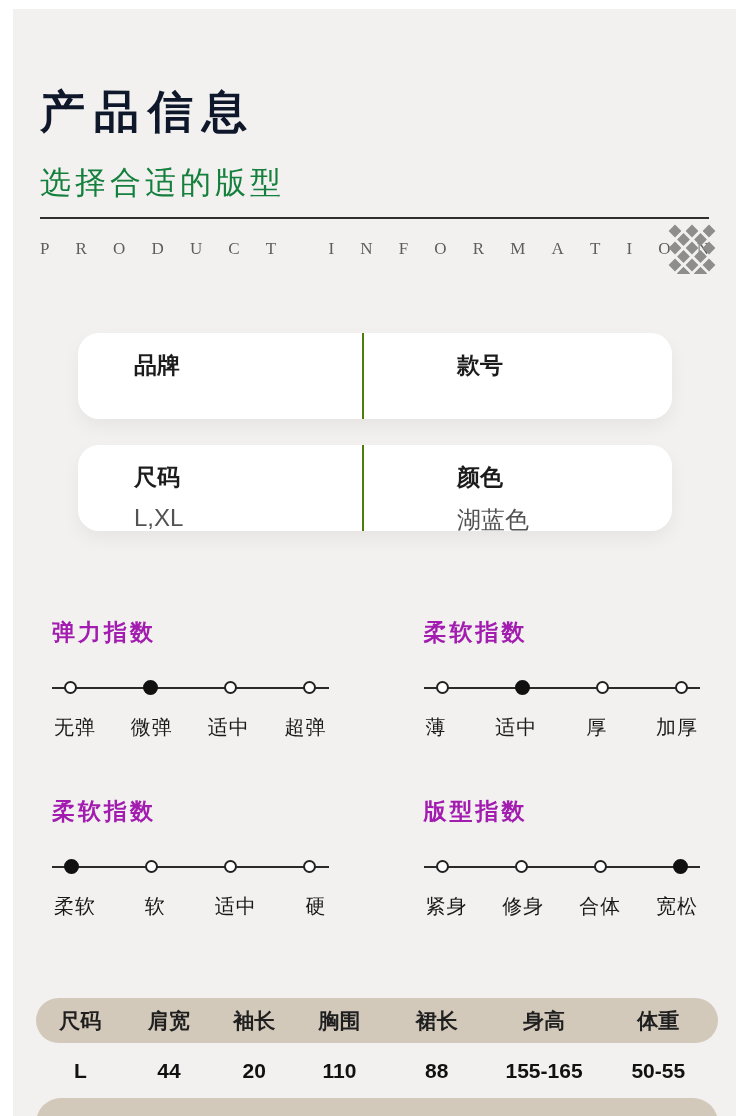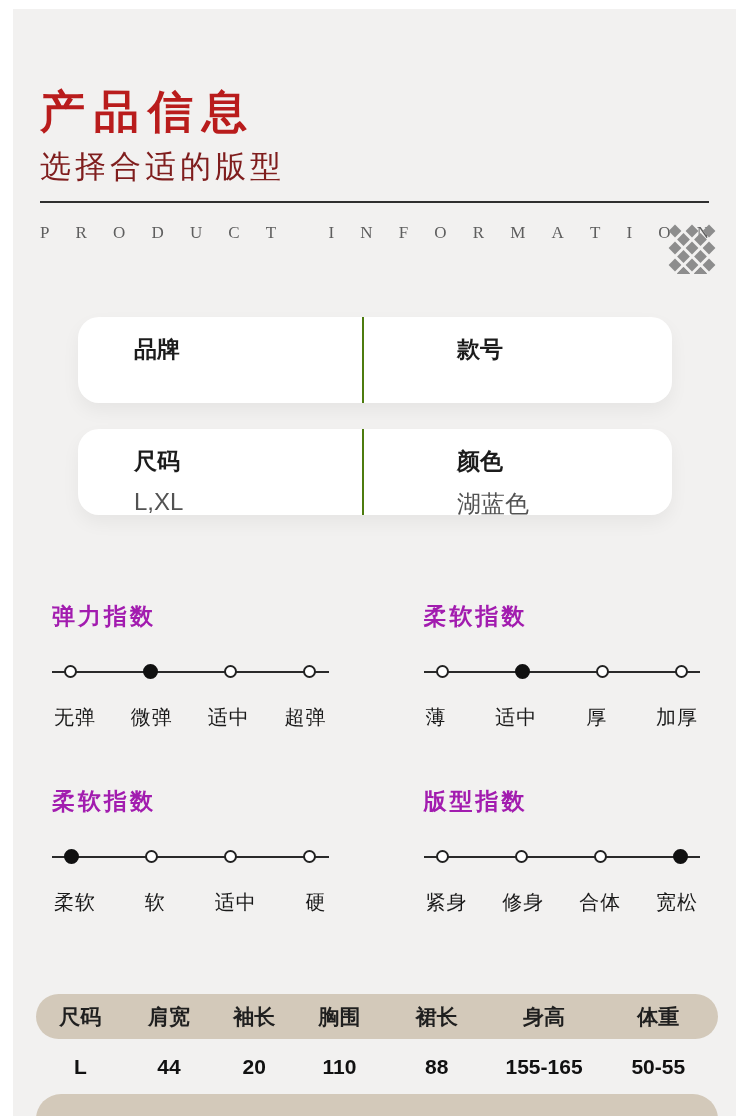--- a/index.html
+++ b/index.html
@@ -14,26 +14,26 @@
   .panel {
     position:absolute; left:13px; right:14px; top:9px; bottom:0;
     background:#f2f1f0;
   }
 
   
   .header { position:relative; padding:0 27px; }
   .page-title {
     margin-top:76px;
     font-size:45px; line-height:54px; font-weight:700;
-    letter-spacing:9px; color:#b91c1c;
+    letter-spacing:9px; color:#0f172a;
   }
   .page-subtitle {
-    margin-top:8px;
+    margin-top:24px;
     font-size:31px; line-height:40px; font-weight:400;
-    letter-spacing:4px; color:#7f1d1d;
+    letter-spacing:4px; color:#15803d;
   }
   .header-rule {
     margin-top:14px;
     border:none; border-top:2px solid #2f2f2f;
   }
   .eyebrow {
     margin-top:20px;
     display:flex; justify-content:space-between; align-items:center;
     font-family:"Liberation Serif","DejaVu Serif",serif;
     font-size:17px; color:#5e5e5e;
@@ -76,21 +76,21 @@
   }
   .scale-col { display:flex; flex-direction:column; align-items:center; }
   .dot {
     position:relative; z-index:1;
     width:13px; height:13px; border-radius:50%;
     background:#ffffff; border:2px solid #222222;
     margin-top:0.5px;
   }
   .dot.filled { background:#111111; border-color:#111111; width:15px; height:15px; margin-top:-0.5px; }
   .scale-labels {
-    margin-top:24px;
+    margin-top:18px;
     display:flex; justify-content:space-between; padding:0 2px;align-items:flex-end;
   }
   .scale-label { font-size:20px; font-weight:500; color:#191919; letter-spacing:1px; }
 
   
   .size-table { margin:78px 18px 0 23px; }
   .trow {
     display:grid;
     grid-template-columns:13% 13% 12% 13% 15.5% 16% 17.5%;
     align-items:center; text-align:center;

